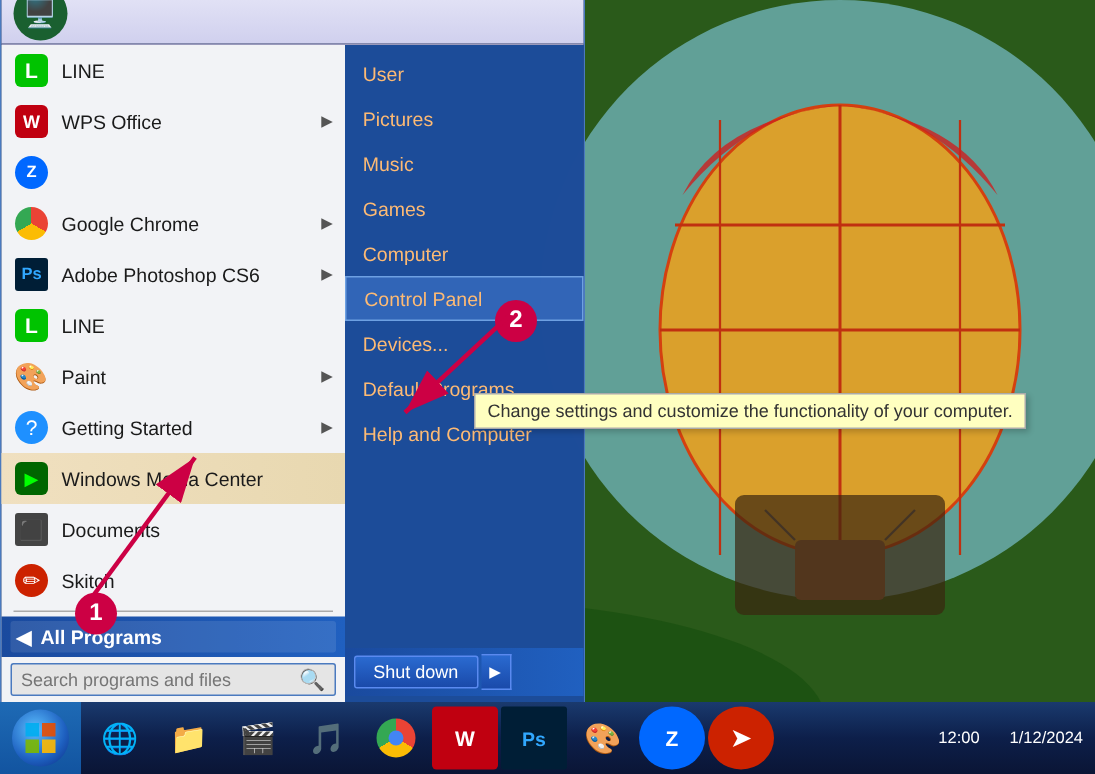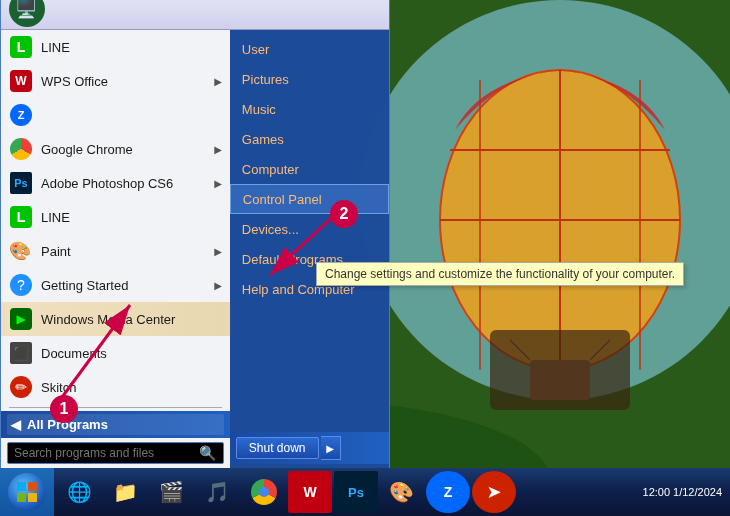--- a/index.html
+++ b/index.html
@@ -72,21 +72,21 @@
       justify-content: center;
       border-radius: 4px;
       cursor: pointer;
       font-size: 22px;
     }
 
     .taskbar-right {
       display: flex;
       align-items: flex-start;
       padding: 0 8px;
-      gap: 3px;
+      gap: 20px;
       color: white;
       font-size: 11px;
     }
 
     
     .start-menu {
       position: absolute;
       bottom: 48px;
       left: 0;
       width: 390px;
@@ -161,21 +161,21 @@
       padding: 6px 12px;
       cursor: pointer;
       font-size: 13px;
       color: #fdba74;
       min-height: 30px;
     }
 
     .search-bar {
       display: flex;
       align-items: center;
-      background: #000000;
+      background: #e5e5e5;
       border: 1px solid #4a7abf;
       margin: 4px 6px;
       padding: 2px 6px;
       border-radius: 2px;
     }
 
     .search-input {
       flex: 1;
       border: none;
       outline: none;

